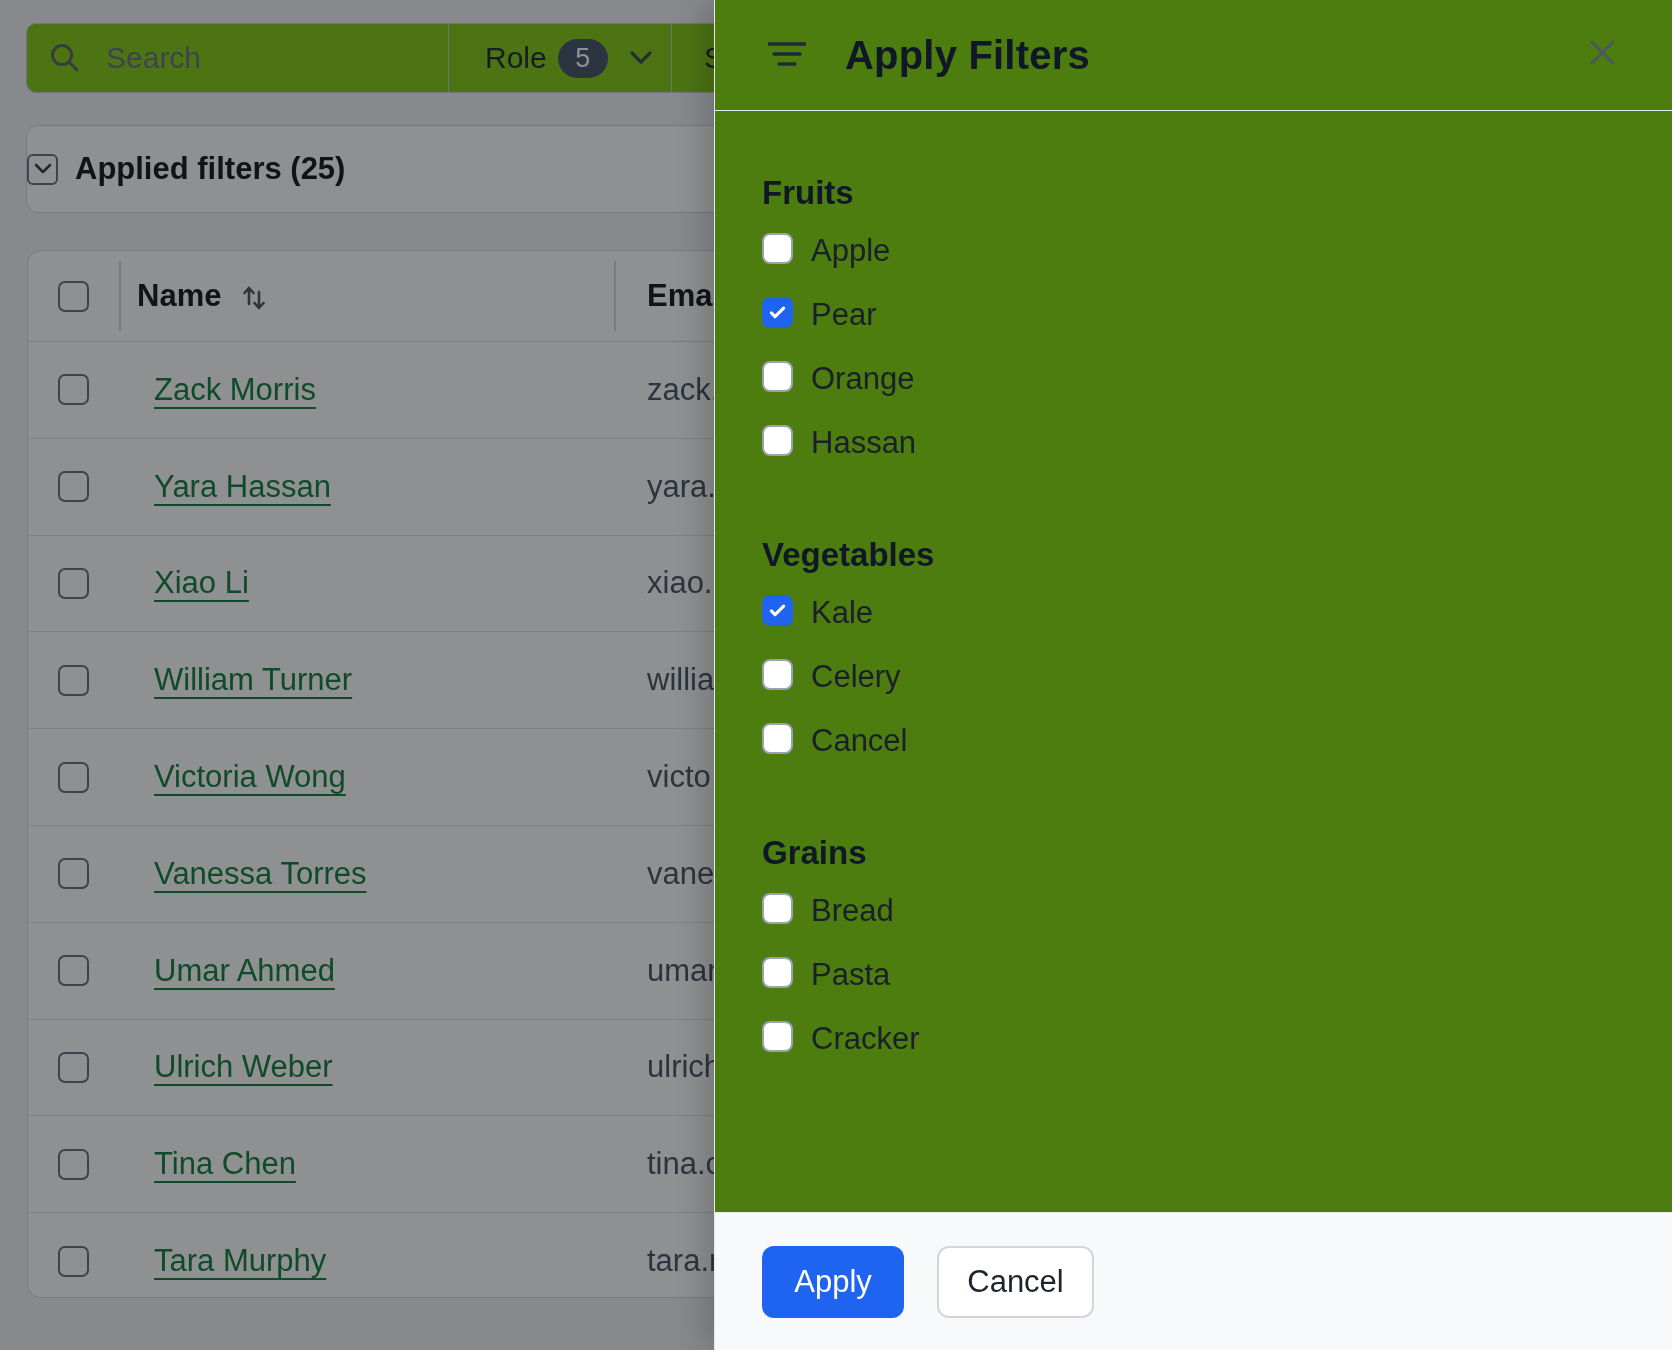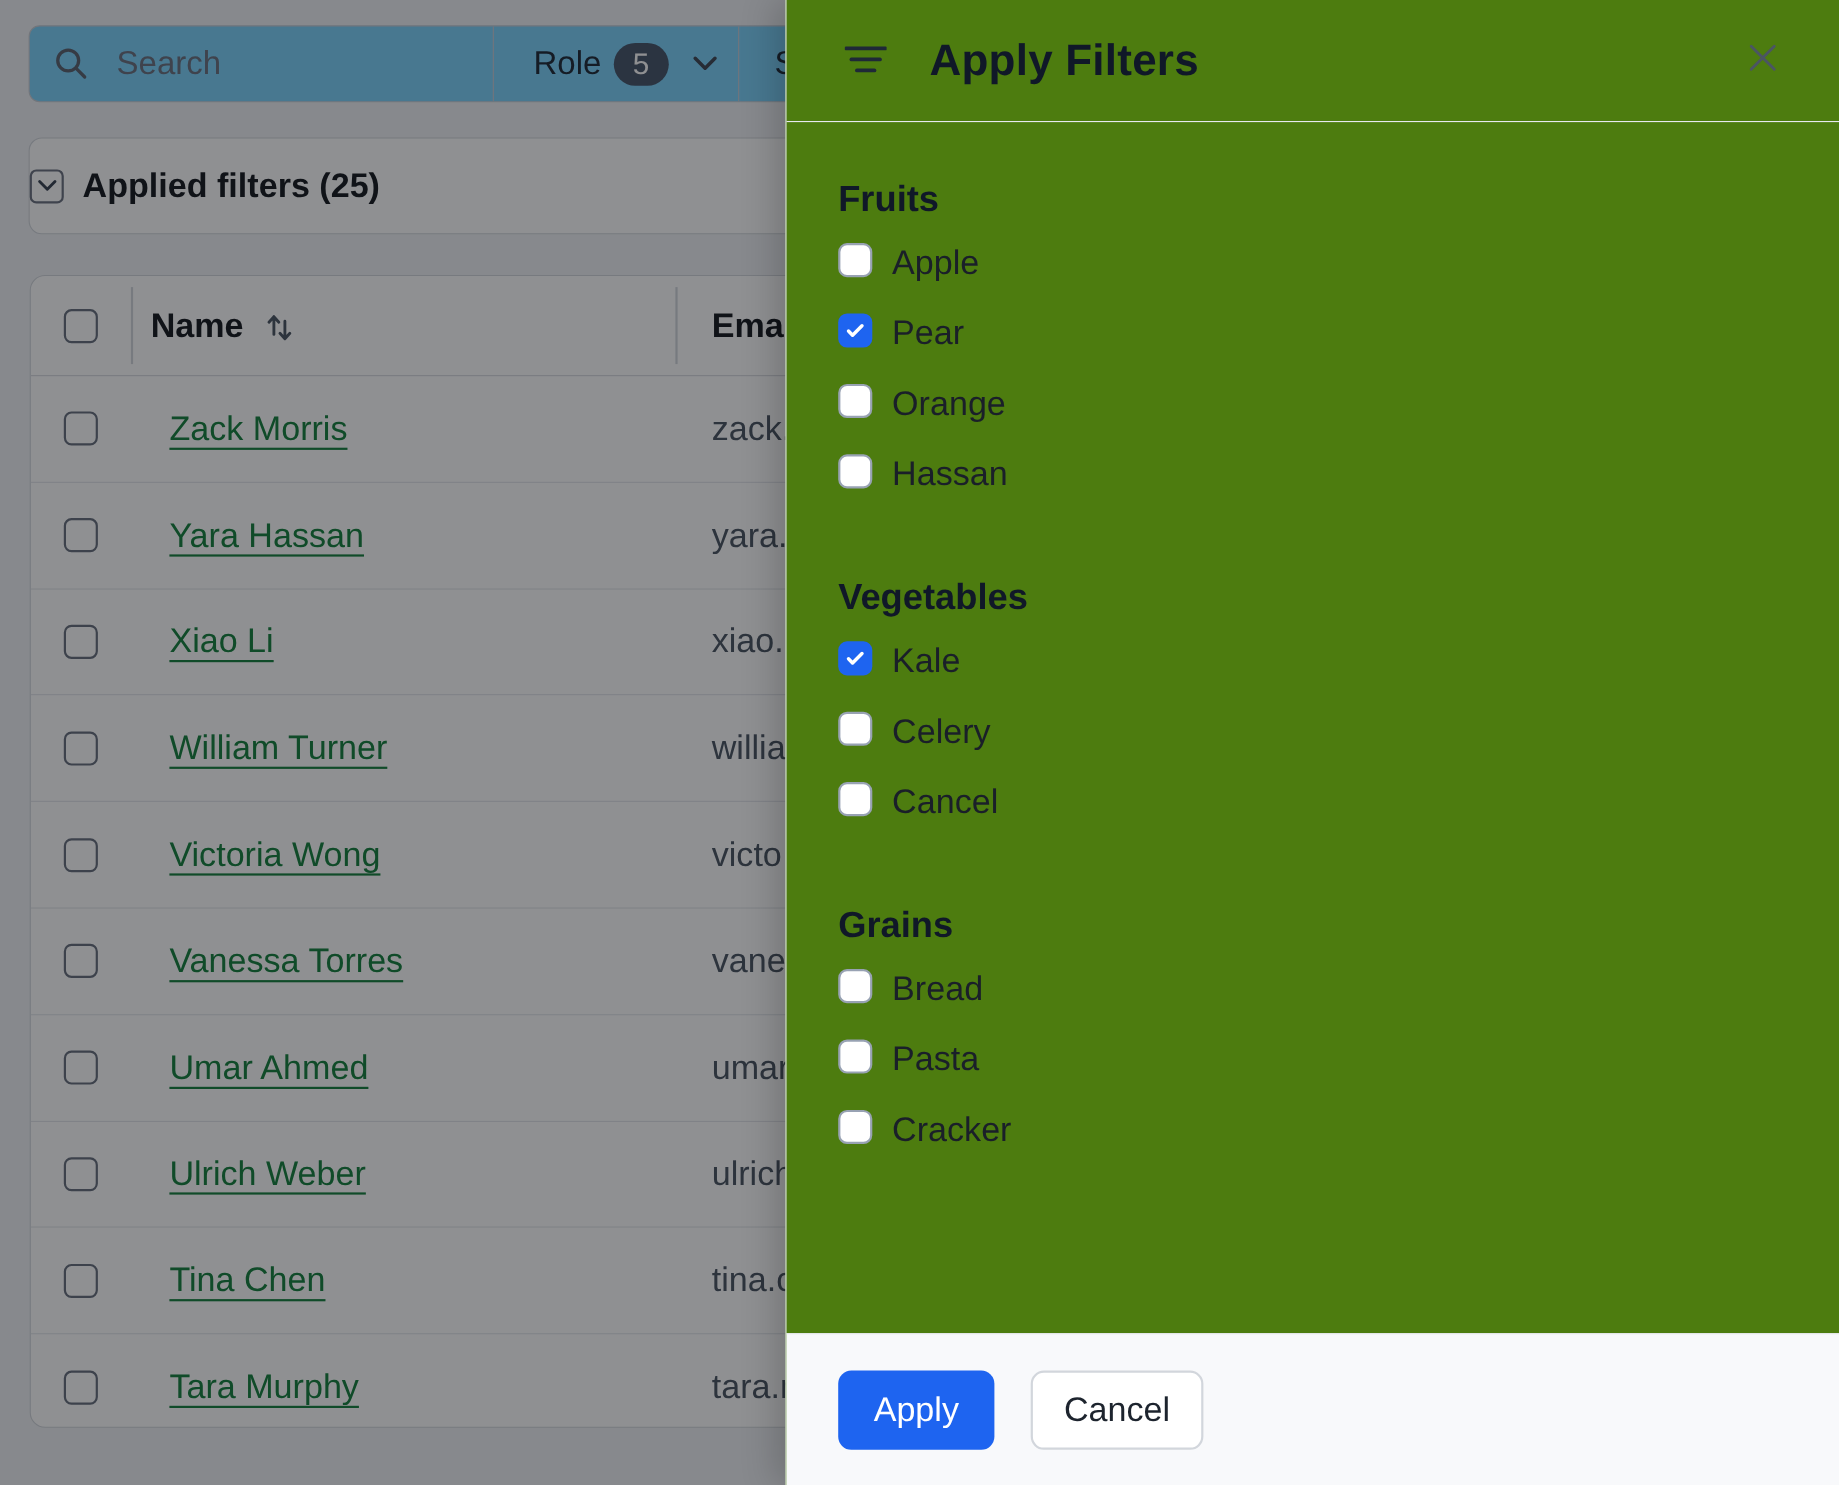--- a/index.html
+++ b/index.html
@@ -4,21 +4,21 @@
 <style>
   html,body{margin:0;padding:0;}
   body{width:1672px;height:1350px;position:relative;overflow:hidden;
        font-family:"Liberation Sans","DejaVu Sans",sans-serif;background:#f1f3f5;}
   .stage{position:absolute;inset:0;width:1672px;height:1350px;overflow:hidden;}
 
   
   .backdrop{position:absolute;inset:0;background:#f1f3f5;}
 
   .controlbar{position:absolute;left:26px;top:23px;height:68px;width:980px;
-    background:#7dd3fc;border:1px solid #c9ced6;border-radius:10px;display:flex;align-items:stretch;}
+    background:#84cc16;border:1px solid #c9ced6;border-radius:10px;display:flex;align-items:stretch;}
   .seg{display:flex;align-items:center;box-sizing:border-box;}
   .seg-search{width:421px;padding-left:21px;}
   .seg-role{width:223px;border-left:1px solid #c9ced6;padding-left:36px;}
   .seg-status{flex:1;border-left:1px solid #c9ced6;padding-left:32px;}
   .search-input{border:none;outline:none;background:transparent;font-size:30px;color:#374151;
     font-family:inherit;width:300px;margin-left:22px;}
   .search-input::placeholder{color:#6b7280;}
   .seg-label{font-size:30px;color:#1f2937;}
   .badge{min-width:50px;height:39px;border-radius:20px;background:#475569;color:#fff;
     font-size:27px;display:flex;align-items:center;justify-content:center;margin-left:11px;padding:0 6px;box-sizing:border-box;}
@@ -53,21 +53,21 @@
   .panel{position:absolute;left:714px;top:0;width:958px;height:1350px;background:#4d7c0f;
     border-left:1px solid #e5e7eb;box-sizing:border-box;box-shadow:-10px 0 30px rgba(0,0,0,0.18);}
   .panel-header{position:relative;height:111px;border-bottom:1px solid #e7e9ee;
     display:flex;align-items:center;padding-left:53px;box-sizing:border-box;}
   .panel-title{font-size:40px;font-weight:600;color:#101828;margin-left:39px;letter-spacing:0.2px;}
   .close-btn{position:absolute;right:50px;top:32px;width:40px;height:40px;display:flex;
     align-items:center;justify-content:center;cursor:pointer;}
   .panel-body{padding:50px 40px 0 47px;}
   .fp-heading{font-size:33px;line-height:40px;font-weight:700;color:#101828;margin-bottom:20px;}
   .fp-section{margin-top:46px;}
-  .fp-section:first-child{margin-top:0;}
+  .fp-section:first-child{margin-top:12px;}
   .fp-row{display:flex;align-items:flex-start;height:64px;gap:18px;cursor:pointer;}
   .fp-box{width:31px;height:31px;box-sizing:border-box;border:2px solid #98a2b3;border-radius:8px;
     background:#fff;display:flex;align-items:center;justify-content:center;flex:0 0 auto;}
   .fp-box.checked{border:none;}
   .fp-label{font-size:31px;color:#1a1f29;}
   .panel-footer{position:absolute;left:0;right:0;bottom:0;height:138px;background:#f8f9fb;
     border-top:1px solid #e7e9ee;display:flex;align-items:center;padding-left:47px;gap:33px;box-sizing:border-box;}
   .btn{font-family:inherit;font-size:31px;font-weight:500;border-radius:12px;height:72px;
     display:flex;align-items:center;justify-content:center;cursor:pointer;box-sizing:border-box;}
   .btn-apply{width:142px;background:#1e64f0;color:#fff;border:none;}

